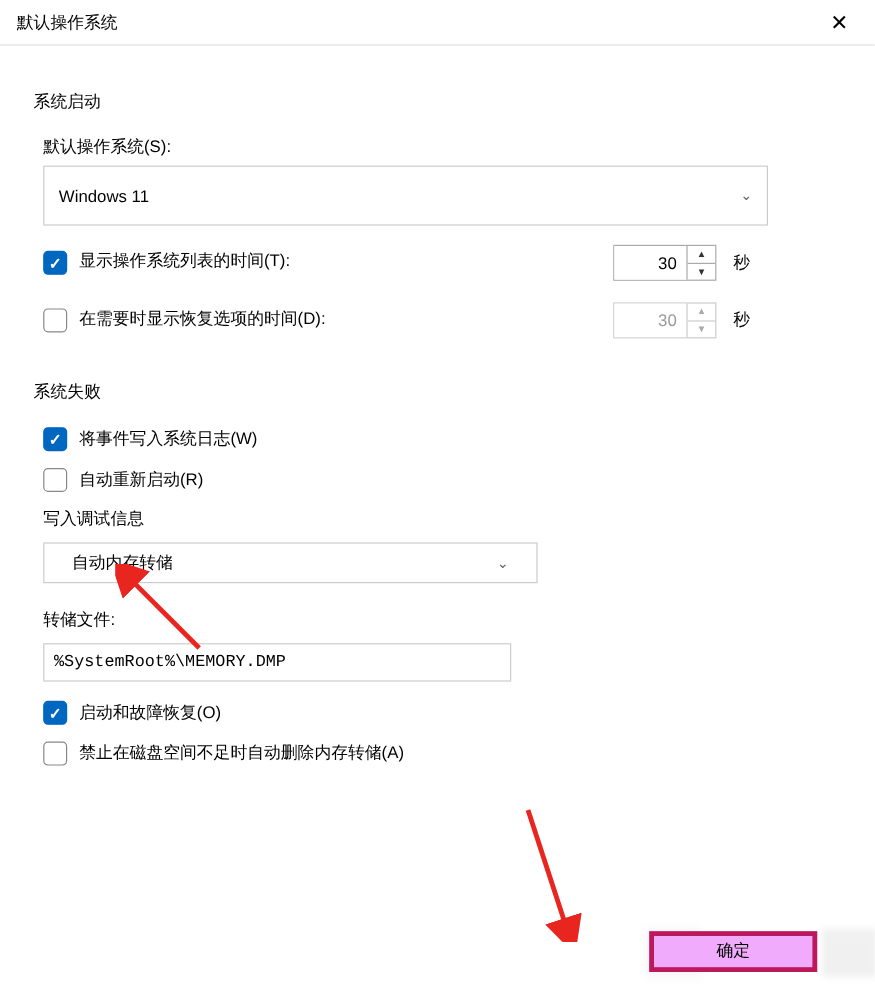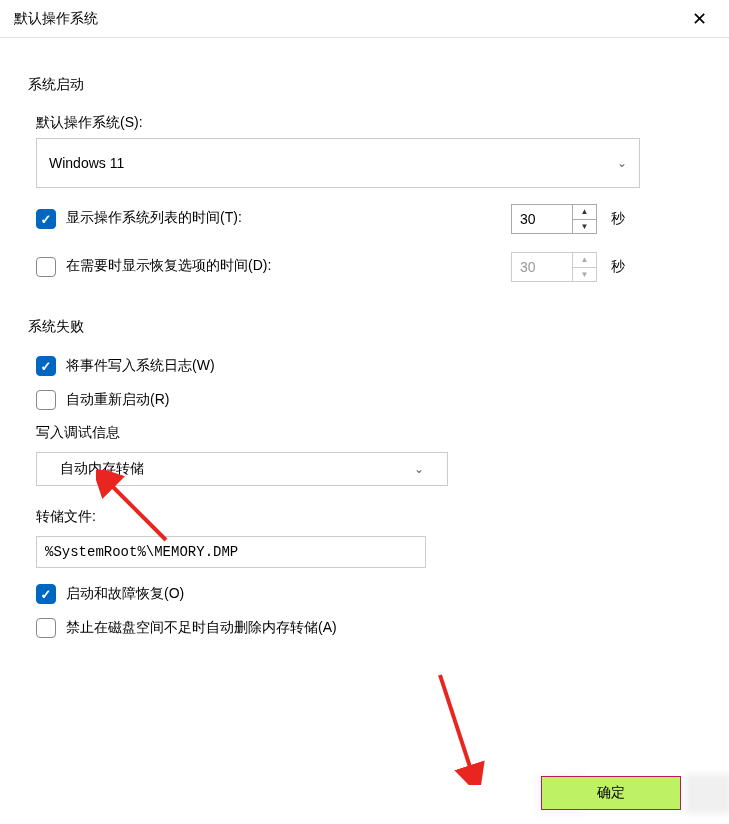--- a/index.html
+++ b/index.html
@@ -128,20 +128,21 @@
     }
     .spinner.disabled {
       border-color: #ccc;
     }
     .spinner input {
       border: none;
       width: 60px;
       padding: 0 8px;
       font-size: 14px;
       outline: none;
+      text-align: right;
     }
     .spinner.disabled input {
       color: #999;
       background: #fff;
     }
     .spinner-buttons {
       display: flex;
       flex-direction: column;
       border-left: 1px solid #aaa;
       width: 24px;
@@ -194,22 +195,22 @@
     .button-row {
       position: absolute;
       bottom: 14px;
       right: 48px;
       display: flex;
       gap: 12px;
     }
     .btn {
       width: 140px;
       height: 34px;
-      border: 1px solid #be185d;
-      background: #bef264;
+      border: 4px solid #be185d;
+      background: #f0abfc;
       font-size: 14px;
       cursor: pointer;
       display: flex;
       align-items: center;
       justify-content: center;
       font-family: inherit;
     }
     .arrow-annotation {
       position: absolute;
       pointer-events: none;

